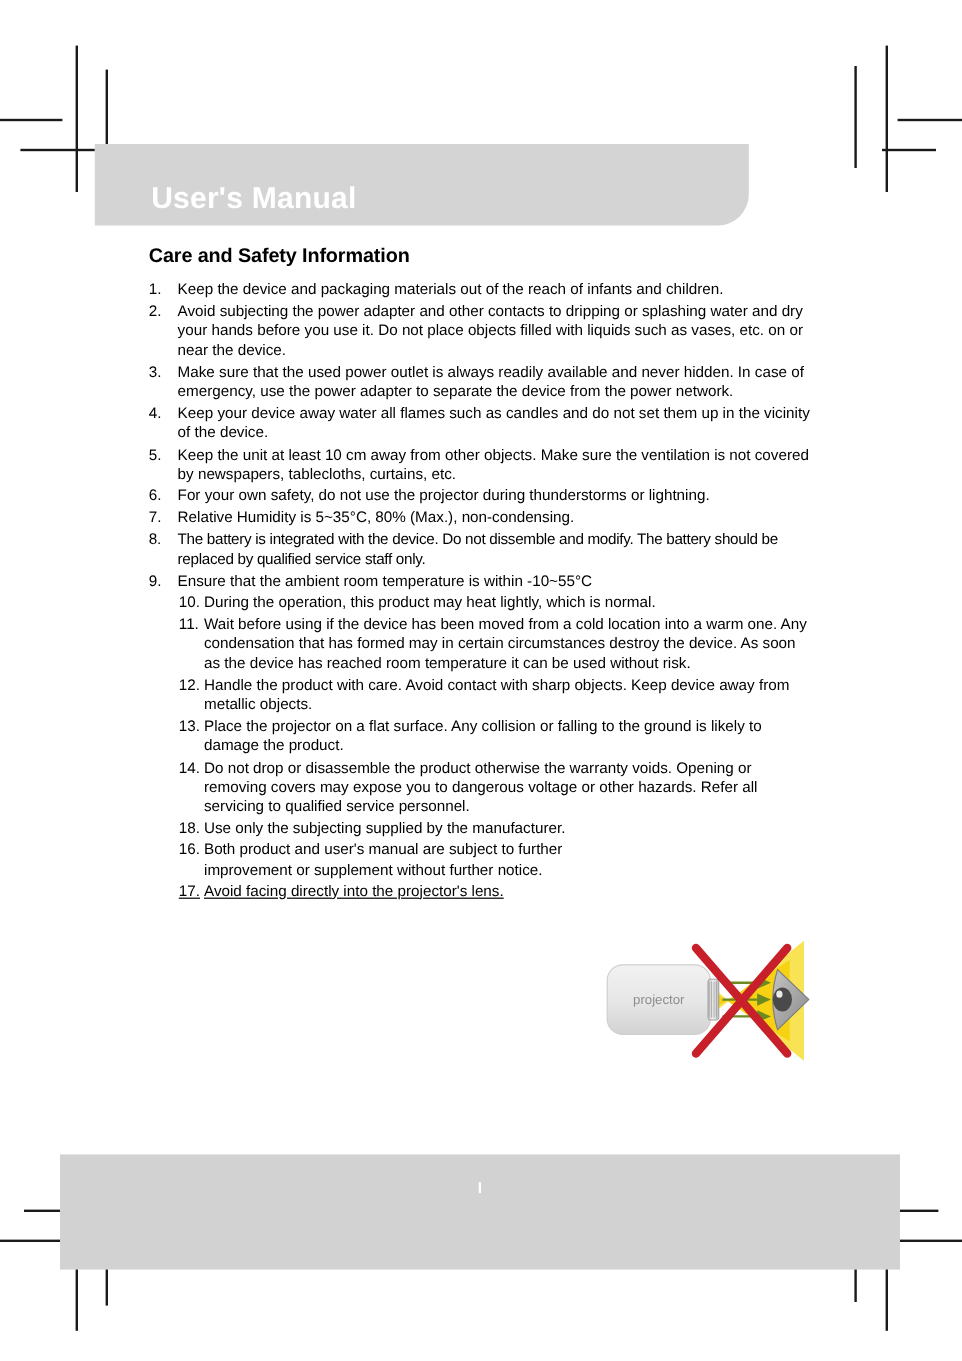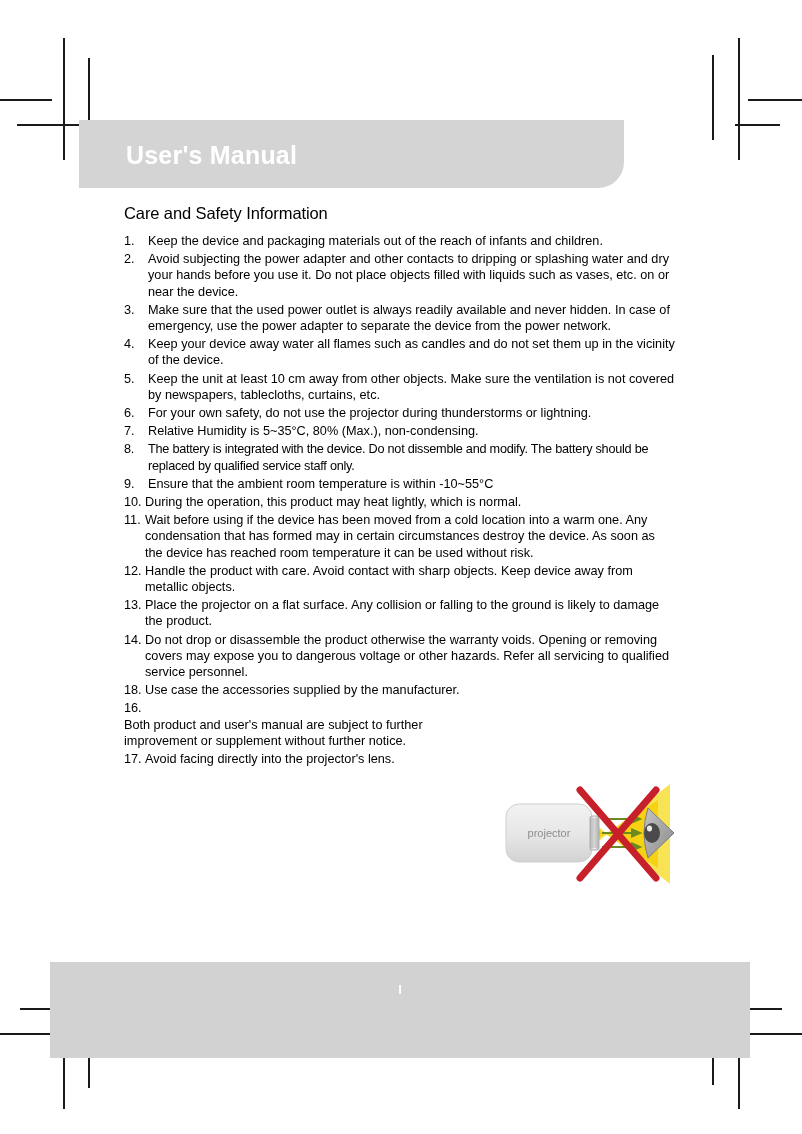--- a/index.html
+++ b/index.html
@@ -32,38 +32,38 @@
     left: 79px;
     top: 120px;
     width: 545px;
     height: 68px;
     background: #d4d4d4;
     border-bottom-right-radius: 26px;
   }
   #manual-title {
     position: absolute;
     left: 47px;
-    top: 21px;
+    top: 31px;
     font-size: 25px;
     font-weight: bold;
     color: #ffffff;
     letter-spacing: 0.2px;
     white-space: nowrap;
   }
 
   
   #content {
     position: absolute;
     left: 124px;
     top: 204px;
     width: 552px;
   }
   #section-heading {
     font-size: 16.5px;
-    font-weight: normal;
+    font-weight: bold;
     color: #000000;
     margin: 0 0 10px 0;
     letter-spacing: -0.1px;
   }
   ol#safety-list {
     list-style: none;
     margin: 0;
     padding: 0;
   }
   li.safety-item {
@@ -78,21 +78,21 @@
   li.safety-item .num {
     flex: 0 0 auto;
     text-align: left;
     white-space: pre;
   }
   li.safety-item .txt {
     flex: 1 1 auto;
   }
   
   li.safety-item.single .num { width: 24px; }
-  li.safety-item.double .num { width: 21px; }
+  li.safety-item.double .num { width: 21px; margin-left: 25px; }
   
   li.safety-item.narrow .txt,
   li.safety-item.narrow .num {
     font-stretch: semi-condensed;
     letter-spacing: -0.25px;
   }
 
   
   #projector-figure {
     position: absolute;
@@ -207,27 +207,27 @@
       <li class="safety-item double">
         <span class="num">13.</span>
         <span class="txt">Place the projector on a flat surface. Any collision or falling to the ground is likely to damage the product.</span>
       </li>
       <li class="safety-item double">
         <span class="num">14.</span>
         <span class="txt">Do not drop or disassemble the product otherwise the warranty voids. Opening or removing covers may expose you to dangerous voltage or other hazards. Refer all servicing to qualified service personnel.</span>
       </li>
       <li class="safety-item double" style="width:360px;">
         <span class="num">18.</span>
-        <span class="txt">Use case the accessories supplied by the manufacturer.</span>
-      </li>
-      <li class="safety-item double" style="width:360px;flex-direction:column;">
+        <span class="txt">Use only the subjecting supplied by the manufacturer.</span>
+      </li>
+      <li class="safety-item double" style="width:360px;">
         <span class="num">16.</span>
         <span class="txt">Both product and user's manual are subject to further improvement or supplement without further notice.</span>
       </li>
-      <li class="safety-item double" style="width:400px;">
+      <li class="safety-item double" style="width:400px;text-decoration:underline;">
         <span class="num">17.</span>
         <span class="txt">Avoid facing directly into the projector's lens.</span>
       </li>
     </ol>
   </div>
 
   <div id="projector-figure">
     <svg width="190" height="116" viewBox="0 0 190 116" xmlns="http://www.w3.org/2000/svg">
       <defs>
         <linearGradient id="bodyGrad" x1="0" y1="0" x2="0" y2="1">

